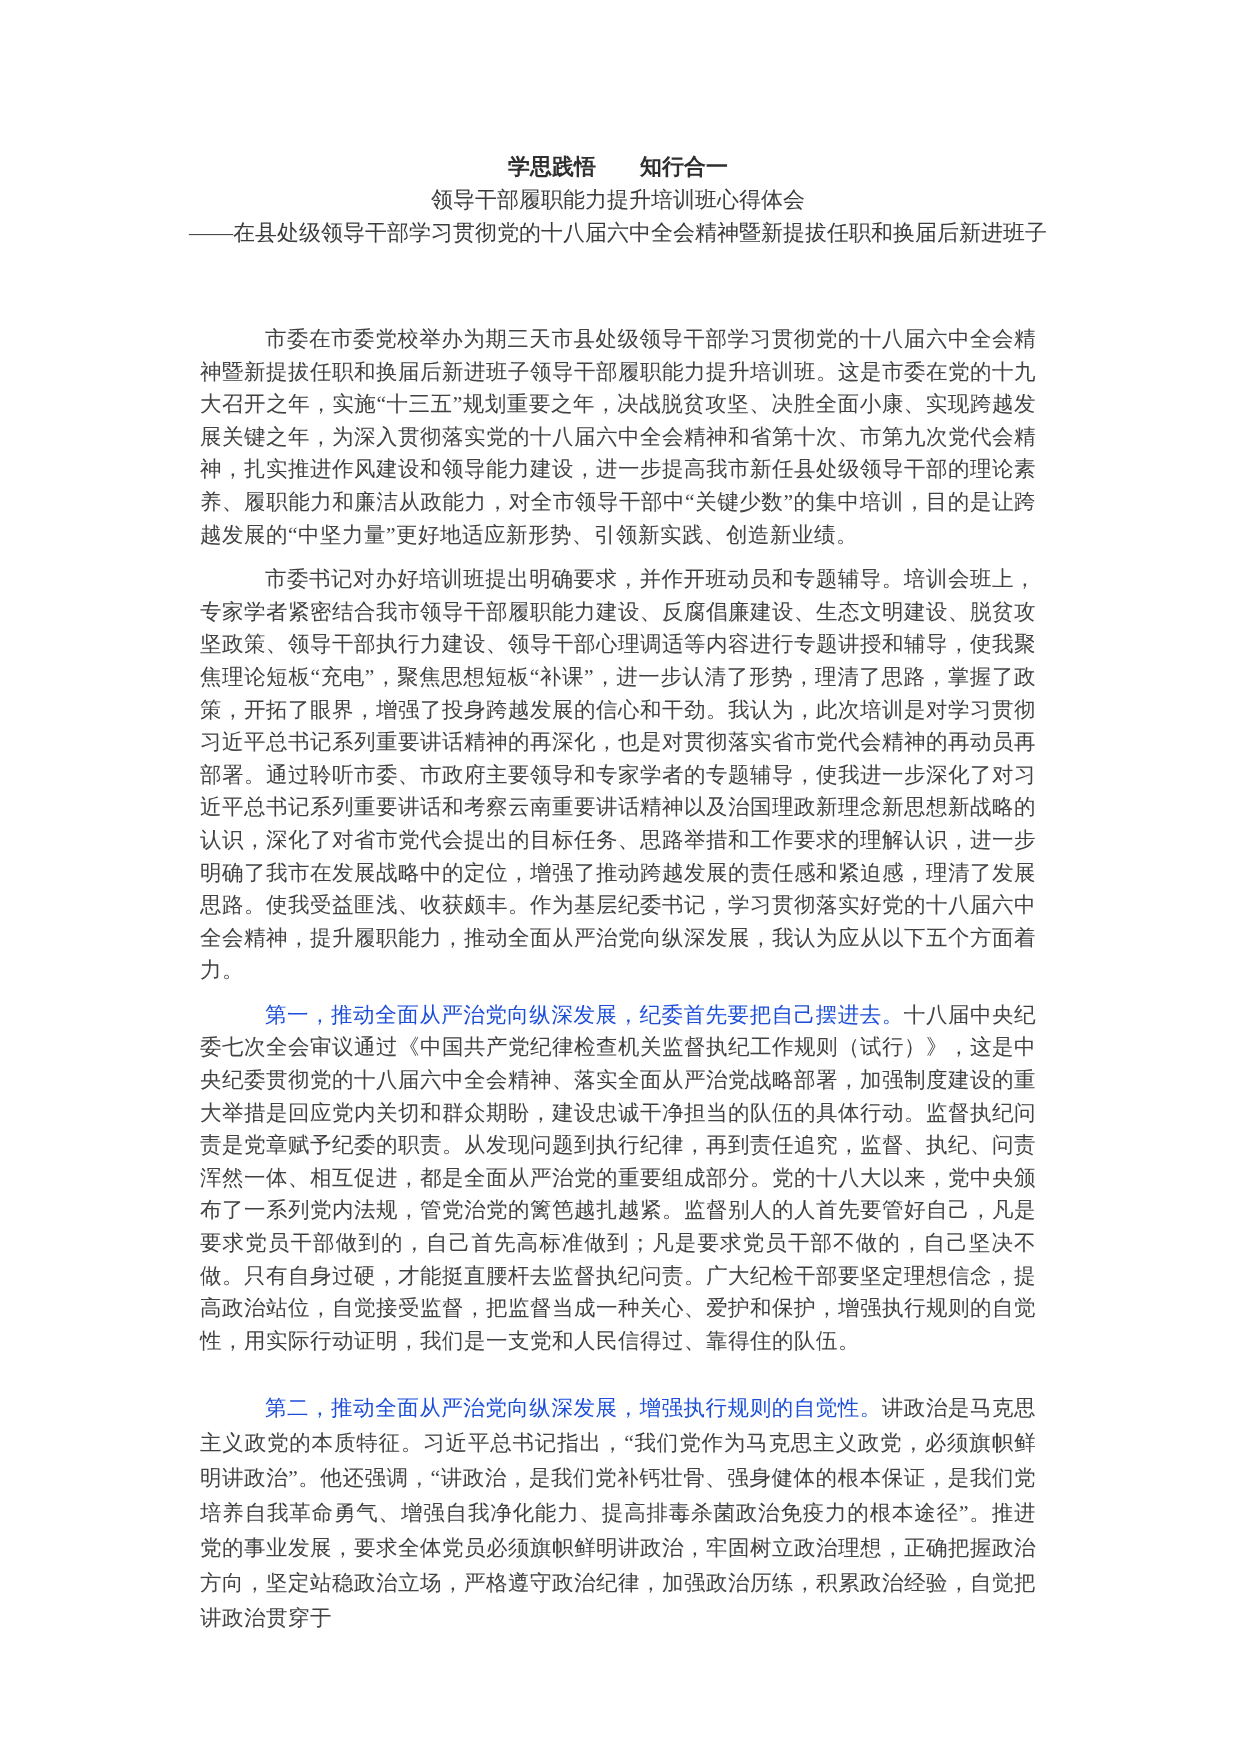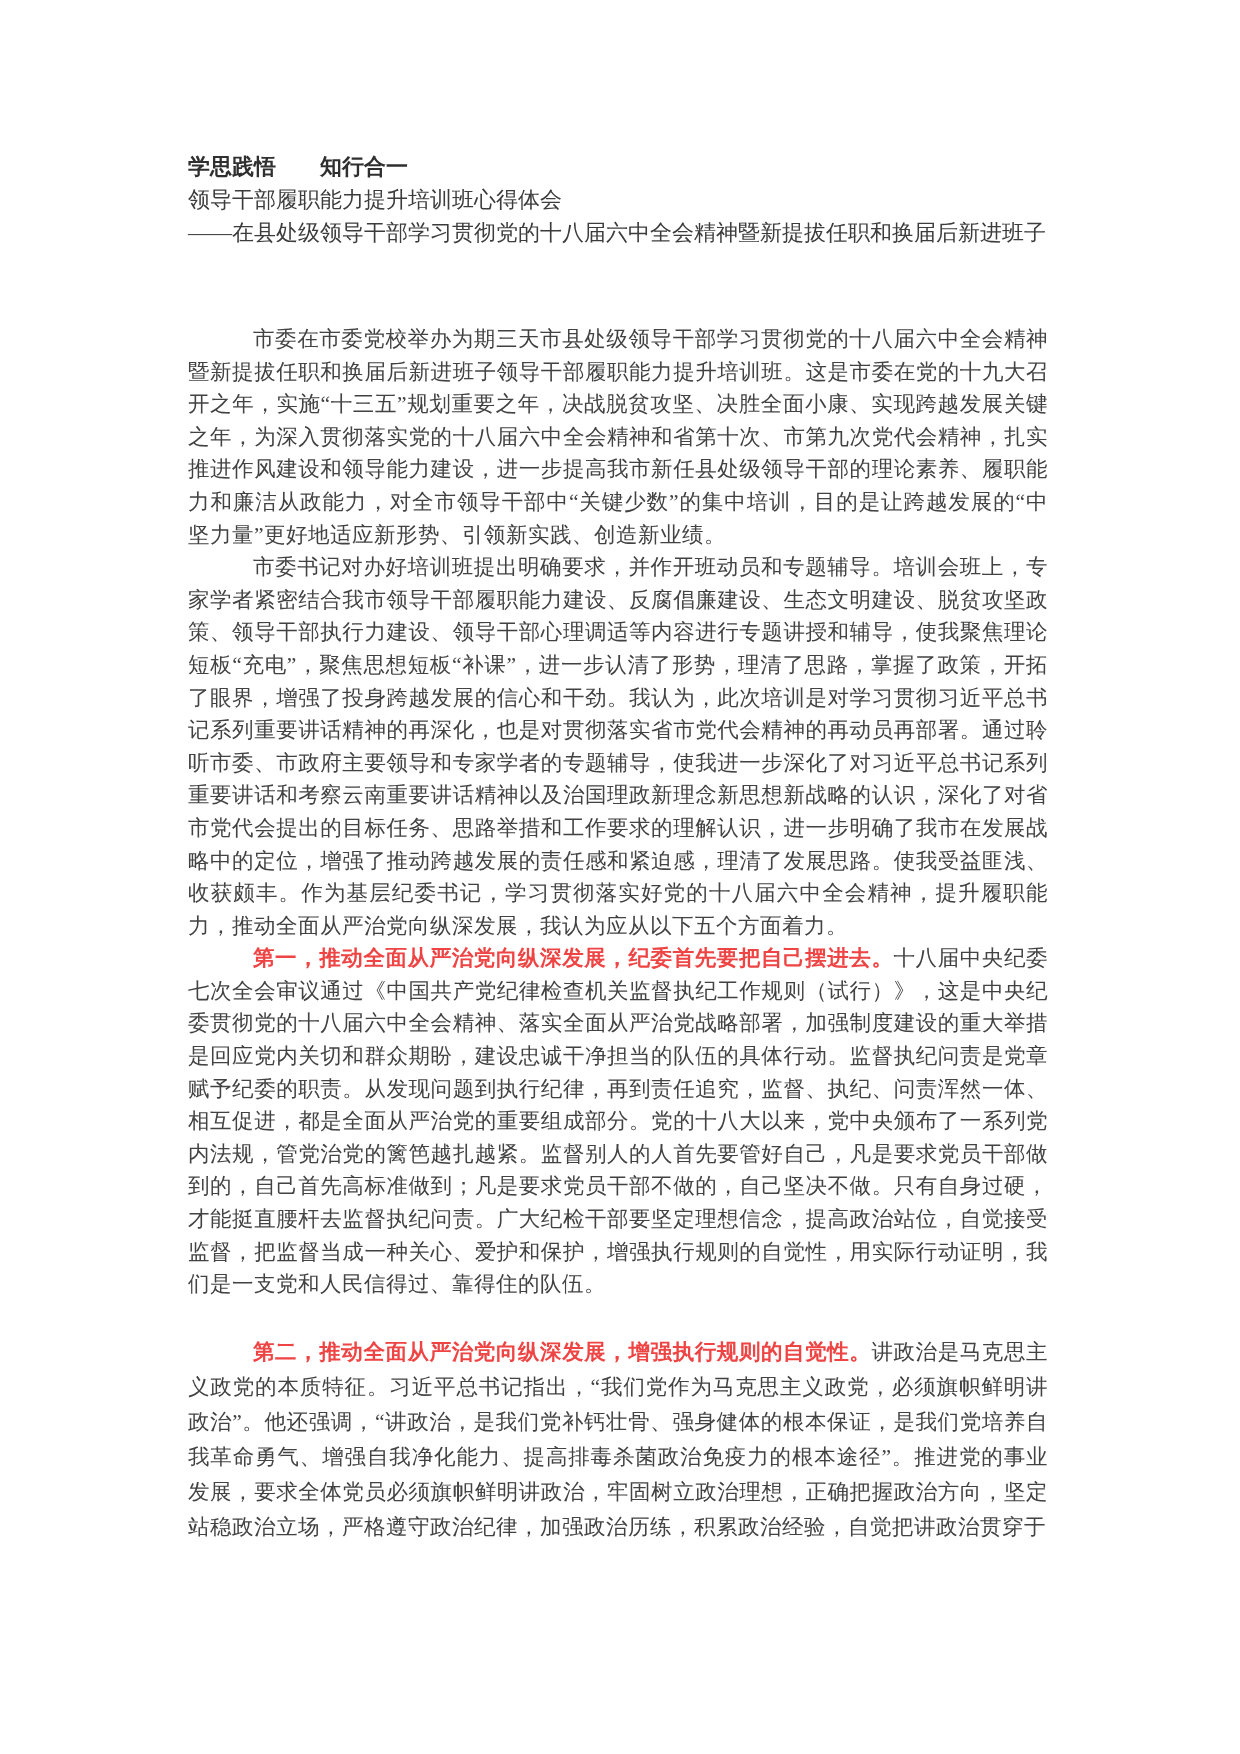--- a/index.html
+++ b/index.html
@@ -19,46 +19,47 @@
     height: 1754px;
     background: #ffffff;
   }
   .content {
     position: absolute;
     left: 188px;
     top: 150px;
     width: 860px;
   }
   .heading {
+    text-align: center;
     font-size: 22px;
     line-height: 33px;
     color: #3c3c3c;
   }
   .h-line {
     white-space: nowrap;
   }
   .h-bold {
     font-weight: 700;
     color: #2f2f2f;
   }
   .body-text {
     margin-top: 74px;
   }
   .para {
-    margin: 0;
+    margin: 12px;
     font-size: 21.5px;
     line-height: 32.6px;
     text-align: justify;
     text-indent: 65px;
     color: #424242;
     letter-spacing: 0.5px;
   }
   .para .lead {
-    font-weight: 700;
-    color: #ef4444;
+    font-weight: 400;
+    color: #1d4ed8;
   }
   .para-last {
     margin-top: 34px;
     line-height: 35px;
   }
 </style>
 </head>
 <body>
 
 <div class="page">

